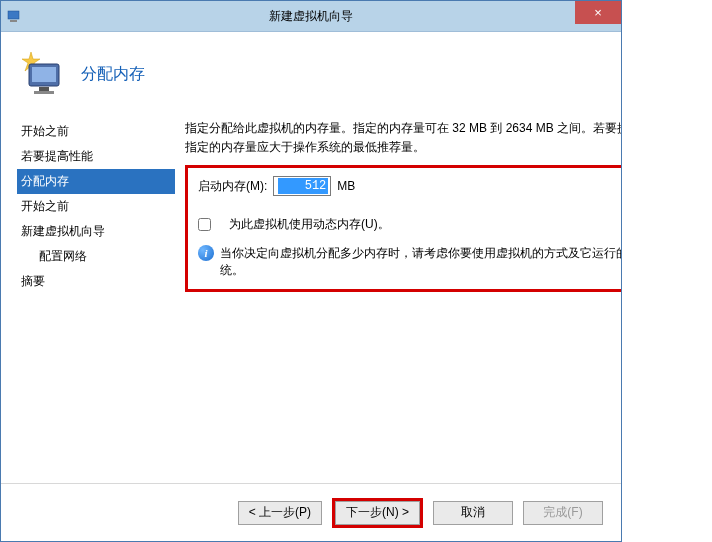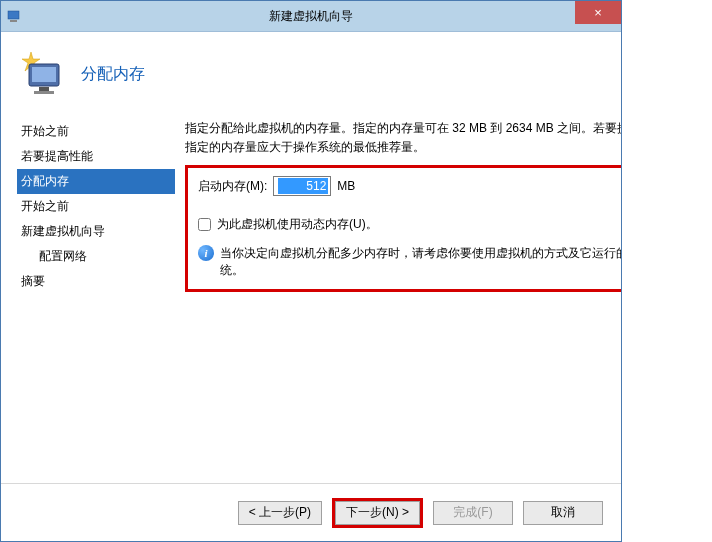--- a/index.html
+++ b/index.html
@@ -138,25 +138,26 @@
   .input-wrap {
     width:58px;
     height:20px;
     border:1px solid #7a7a7a;
     display:flex;
     align-items:center;
     justify-content:flex-end;
     padding:0 2px;
     background:#fff;
     box-sizing:border-box;
+    font-family:Liberation Mono, monospace;
   }
   .checkbox-row {
     display: flex;
     align-items: center;
-    gap: 6px;
+    gap: 18px;
     margin-bottom: 12px;
   }
   .checkbox-row input[type=checkbox]{
     width:13px;height:13px;margin:0;
   }
   .info-row {
     display: flex;
     align-items: flex-start;
     gap: 6px;
   }
@@ -275,17 +276,17 @@
       </div>
     </div>
 
   </div>
 
   <div class="footer">
     <button class="btn">&lt; 上一步(P)</button>
     <span class="btn-highlight-wrap">
       <button class="btn">下一步(N) &gt;</button>
     </span>
+    <button class="btn">取消</button>
     <button class="btn" disabled="">完成(F)</button>
-    <button class="btn">取消</button>
   </div>
 
 </div>
 
 </body></html>

